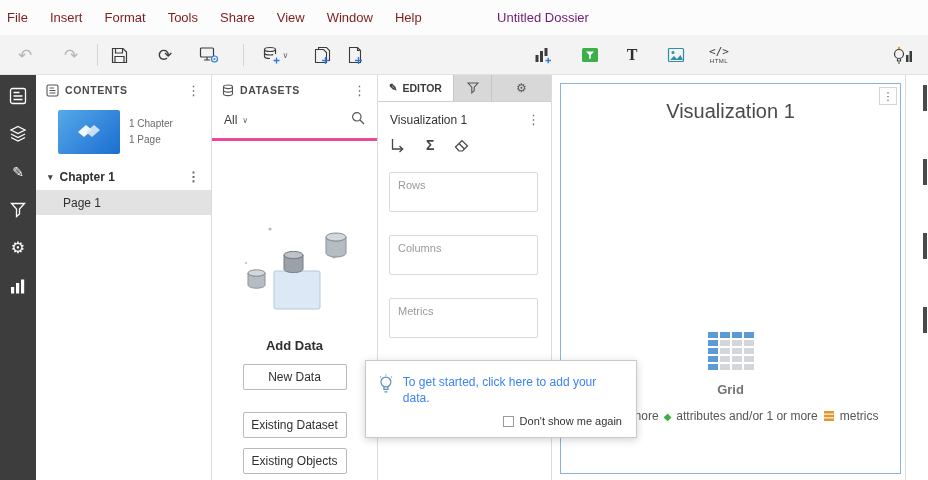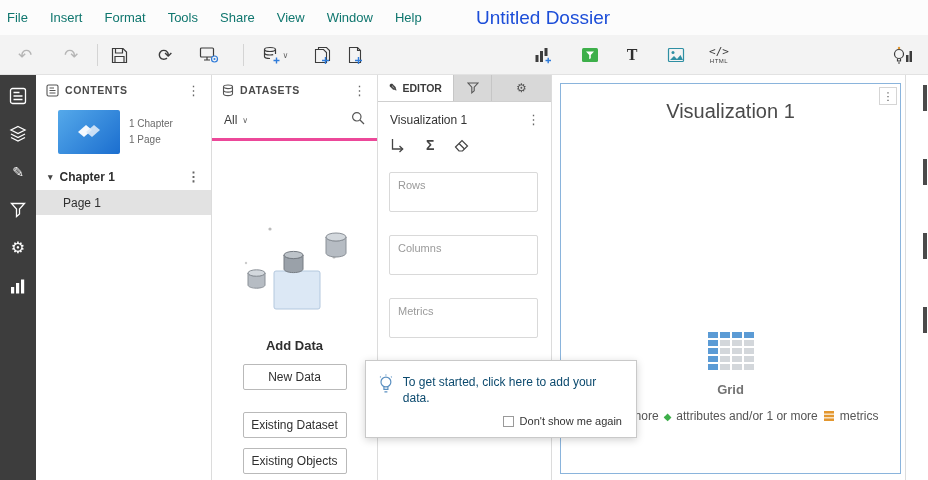--- a/index.html
+++ b/index.html
@@ -1,23 +1,23 @@
 <!DOCTYPE html>
 <html><head>
 <meta charset="utf-8">
 <style>
   * { margin:0; padding:0; box-sizing:border-box; }
   body { font-family:"Liberation Sans", sans-serif; }
   .app { position:relative; width:928px; height:480px; background:#fff; overflow:hidden; }
 
   
   .menubar { position:absolute; top:0; left:0; right:0; height:35px; background:#fcfcfc; display:flex; align-items:center; }
-  .menu-item { padding:0 11px; font-size:13px; color:#0f766e; cursor:pointer; }
+  .menu-item { padding:0 11px; font-size:13px; color:#7f1d1d; cursor:pointer; }
   .menu-item:first-child { padding-left:7px; }
-  .win-title { position:absolute; left:543px; transform:translateX(-50%); font-size:19px; color:#1d4ed8; }
+  .win-title { position:absolute; left:543px; transform:translateX(-50%); font-size:13px; color:#701a75; }
 
   
   .toolbar { position:absolute; top:35px; left:0; right:0; height:40px; background:#f3f3f3; border-bottom:1px solid #e2e2e2; }
   .tb { position:absolute; top:6px; width:30px; height:28px; display:flex; align-items:center; justify-content:center; cursor:pointer; color:#3c3c3c; }
   .tb.disabled { color:#b5b5b5; }
   .tb .glyph { font-size:17px; line-height:1; }
   .tsep { position:absolute; top:9px; width:1px; height:22px; background:#d4d4d4; }
   .tb-wide { width:46px; gap:3px; }
   .chev { font-size:8px; color:#666; }
   .text-tool { font-family:"Liberation Serif", serif; font-size:16px; font-weight:bold; color:#2e2e2e; }
@@ -83,21 +83,21 @@
   .diamond { color:#3daf4a; font-size:10px; }
 
   
   .right-strip { position:absolute; right:0; top:75px; bottom:0; width:23px; background:#fff; border-left:1px solid #dcdcdc; }
   .mark { position:absolute; right:1px; width:4px; height:26px; background:#4a4a4a; }
   .m1{top:10px}.m2{top:84px}.m3{top:158px}.m4{top:232px}
 
   
   .tooltip { position:absolute; left:365px; top:360px; width:272px; height:78px; background:#fff; border:1px solid #c9c9c9; box-shadow:0 2px 8px rgba(0,0,0,.18); z-index:5; }
   .tooltip-body { display:flex; gap:9px; padding:13px 12px 5px; align-items:flex-start; }
-  .tooltip-msg { font-size:12px; color:#0c4a6e; line-height:1.35; cursor:pointer; }
+  .tooltip-msg { font-size:12px; color:#3b82f6; line-height:1.35; cursor:pointer; }
   .tooltip-footer { display:flex; justify-content:flex-end; align-items:center; gap:6px; padding:4px 14px 0; font-size:11px; color:#333; }
   .checkbox { width:11px; height:11px; border:1px solid #9a9a9a; background:#fff; cursor:pointer; }
 </style>
 </head>
 <body>
 
 <div class="app">
 
   <div class="menubar">
     <span class="menu-item">File</span>

